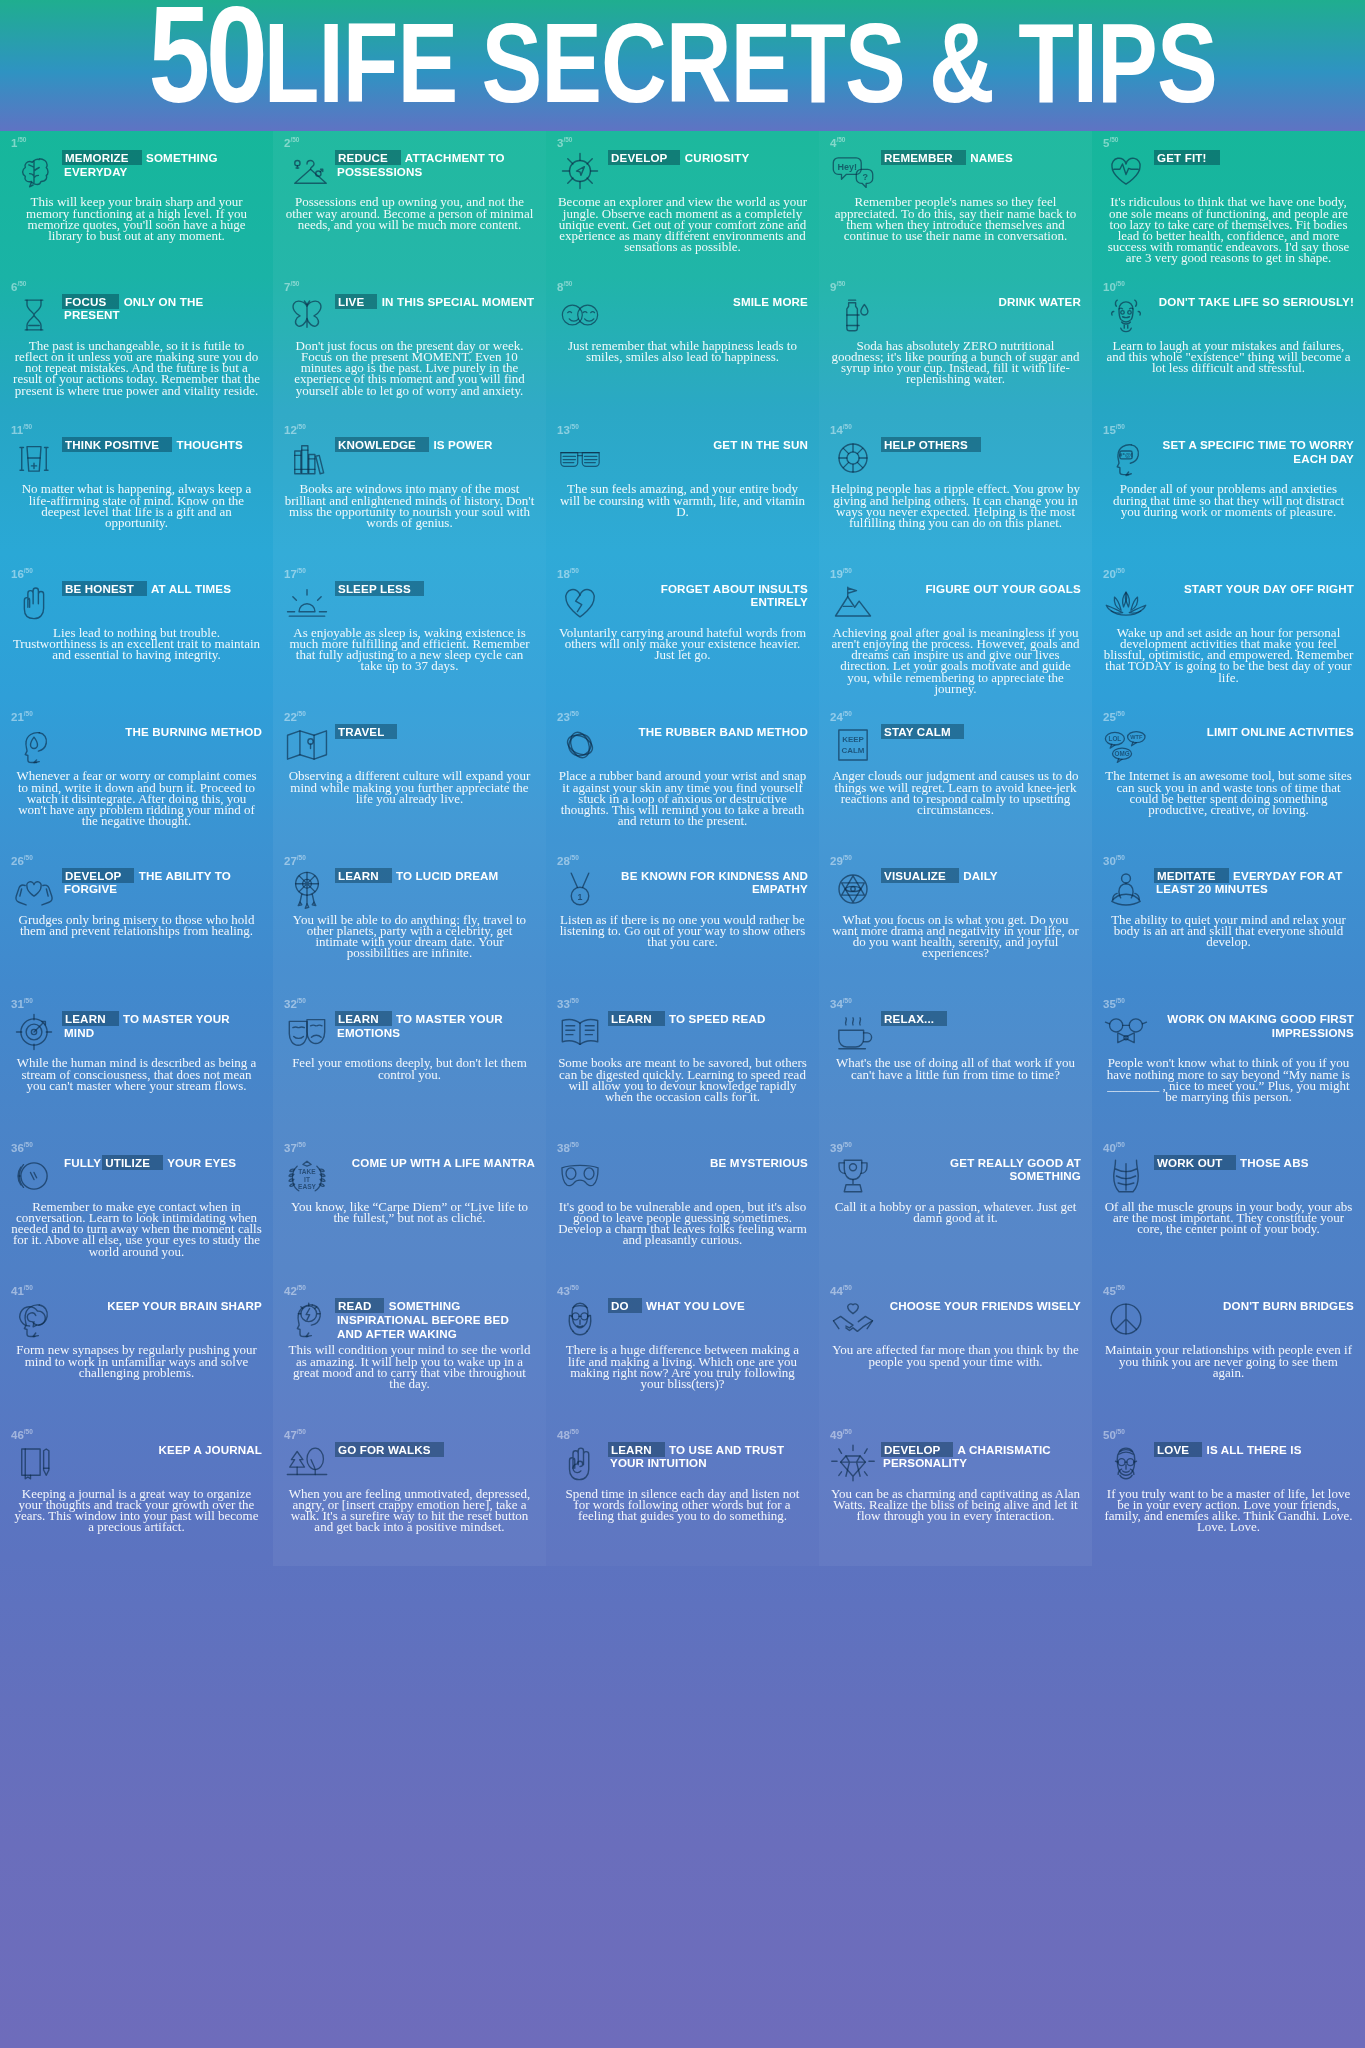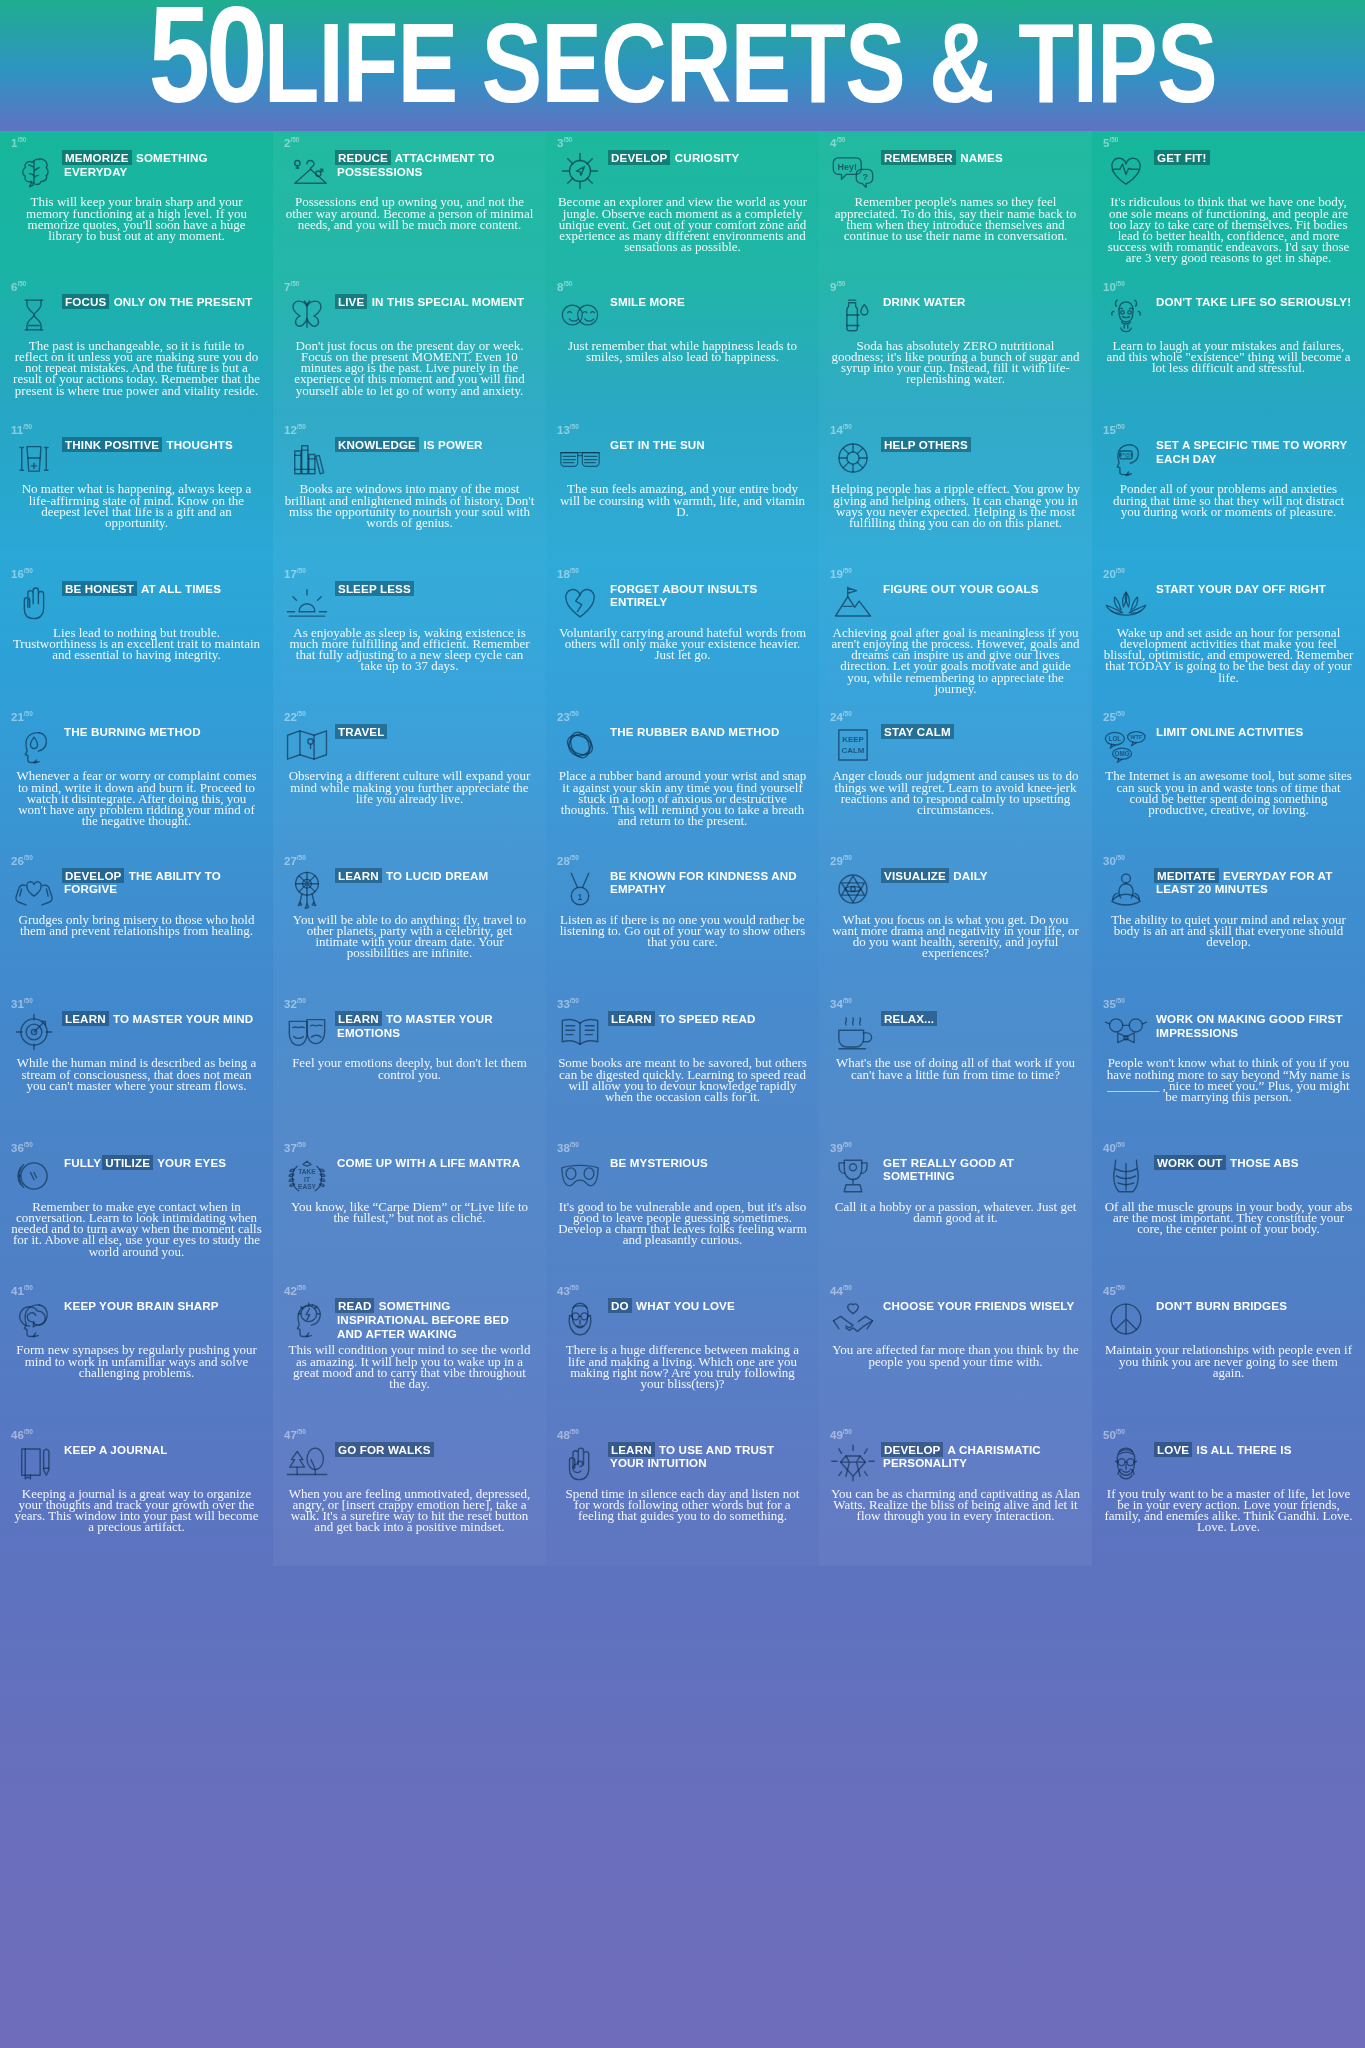--- a/index.html
+++ b/index.html
@@ -100,26 +100,26 @@
     font-family:"Liberation Sans Narrow","Liberation Sans",sans-serif;
     font-weight:bold;
     font-size:11.6px;
     line-height:13.6px;
     color:#ffffff;
     letter-spacing:0.15px;
     text-transform:uppercase;
   }
   .ttl .hl {
     background:rgba(0,40,60,0.40);
-    padding:1px 3px 1px 3px;
+    padding:1px 13px 1px 3px;
     margin:8px 1px 0 -2px;
     box-decoration-break:clone;
     -webkit-box-decoration-break:clone;
   }
-  .ttl.right { text-align:left; }
+  .ttl.right { text-align:right; }
 
   .body {
     font-family:"Liberation Serif", serif;
     font-size:13px;
     line-height:11.2px;
     color:rgba(255,255,255,0.93);
     margin-top:4px;
     text-align:center;
   }
 </style>

